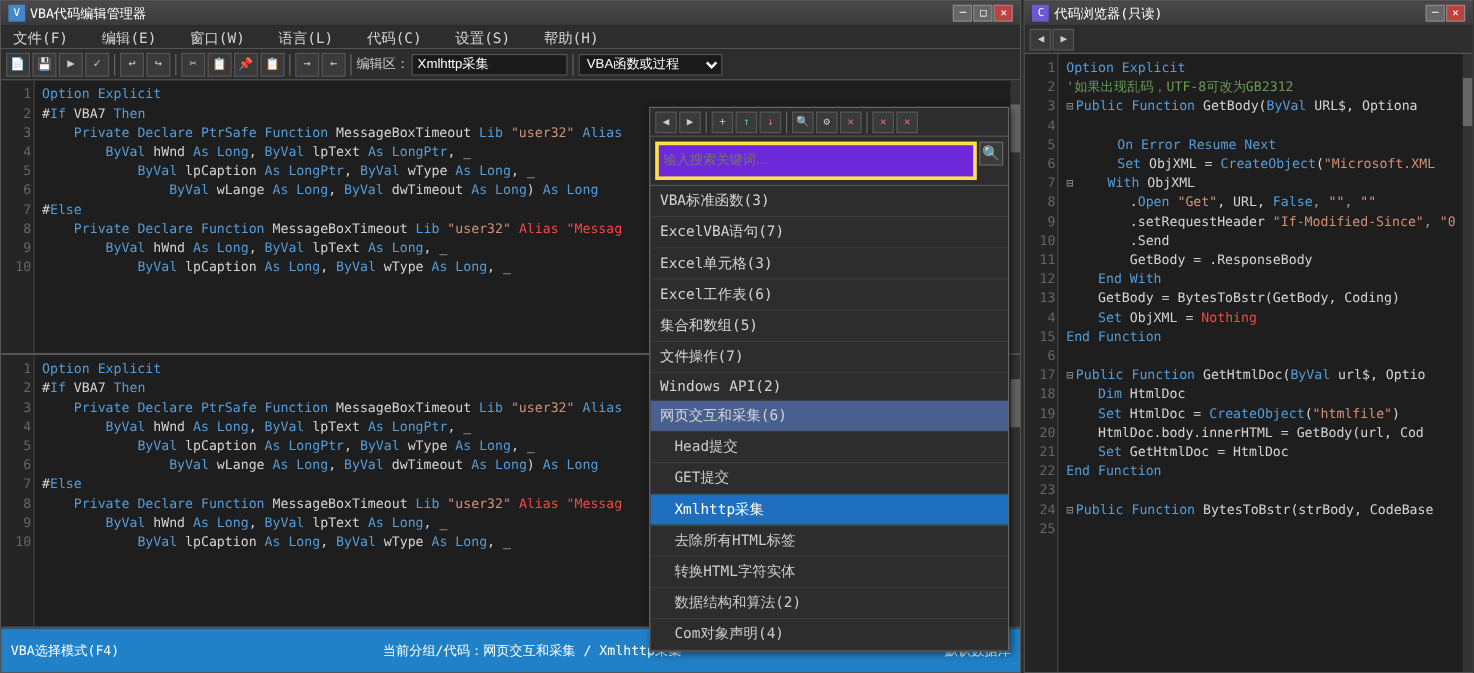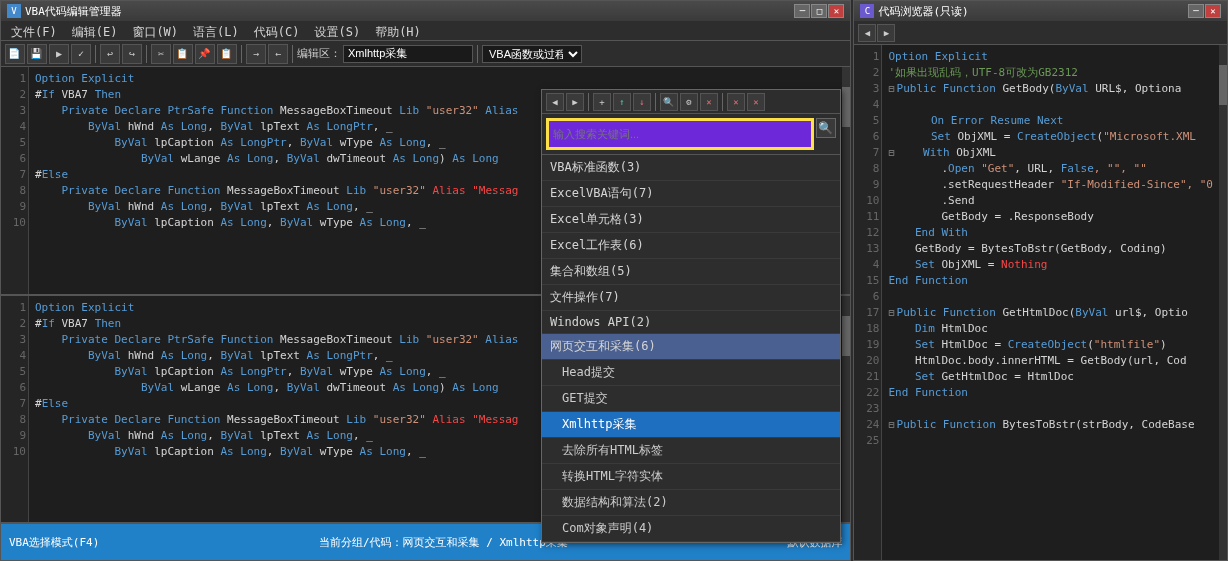--- a/index.html
+++ b/index.html
@@ -16,29 +16,29 @@
     
     
     .title-bar { background: linear-gradient(to bottom, #4a4a4a, #3a3a3a); color: #fff; padding: 3px 6px; font-size: 11px; display: flex; align-items: center; justify-content: space-between; height: 20px; }
     .title-bar-left { display: flex; align-items: center; gap: 4px; }
     .title-icon { width: 14px; height: 14px; background: #4488cc; font-size: 9px; display: flex; align-items: center; justify-content: center; }
     .win-controls { display: flex; gap: 1px; }
     .win-btn { width: 16px; height: 14px; background: #666; border: 1px solid #888; font-size: 9px; display: flex; align-items: center; justify-content: center; cursor: pointer; color: #fff; }
     .win-btn.close { background: #c04040; }
     
     
-    .menu-bar { background: #2d2d2d; padding: 2px 4px; display: flex; gap: 3px; border-bottom: 1px solid #555; height: 20px; }
+    .menu-bar { background: #2d2d2d; padding: 2px 4px; display: flex; gap: 16px; border-bottom: 1px solid #555; height: 20px; }
     .menu-item { color: #d4d4d4; padding: 1px 6px; font-size: 12px; cursor: pointer; }
     
     
     .toolbar { background: #2d2d2d; padding: 2px 4px; display: flex; align-items: center; gap: 2px; border-bottom: 1px solid #555; height: 26px; }
     .tb-btn { width: 20px; height: 20px; background: #3a3a3a; border: 1px solid #555; display: flex; align-items: center; justify-content: center; cursor: pointer; font-size: 10px; color: #ccc; }
     .tb-separator { width: 1px; height: 18px; background: #666; margin: 0 2px; }
     .tb-input { background: #1a1a1a; border: 1px solid #555; color: #fff; padding: 1px 4px; font-size: 11px; height: 18px; width: 130px; }
-    .tb-select { background: #1a1a1a; border: 1px solid #555; color: #fff; padding: 1px 2px; font-size: 11px; height: 18px; width: 100px; }
+    .tb-select { background: #1a1a1a; border: 1px solid #555; color: #fff; padding: 1px 2px; font-size: 11px; height: 18px; width: 120px; }
     
     
     .code-panels { flex: 1; display: flex; flex-direction: column; overflow: hidden; }
     .code-panel { flex: 1; display: flex; border-bottom: 2px solid #555; overflow: hidden; }
     .line-numbers { width: 28px; background: #252525; color: #666; text-align: right; padding: 4px 2px; font-size: 11px; line-height: 16px; overflow: hidden; border-right: 1px solid #444; }
     .code-content { flex: 1; padding: 4px 6px; font-size: 11px; line-height: 16px; overflow: hidden; background: #1e1e1e; }
     .line { height: 16px; white-space: nowrap; }
     
     
     .kw { color: #4ec9b0; } 

